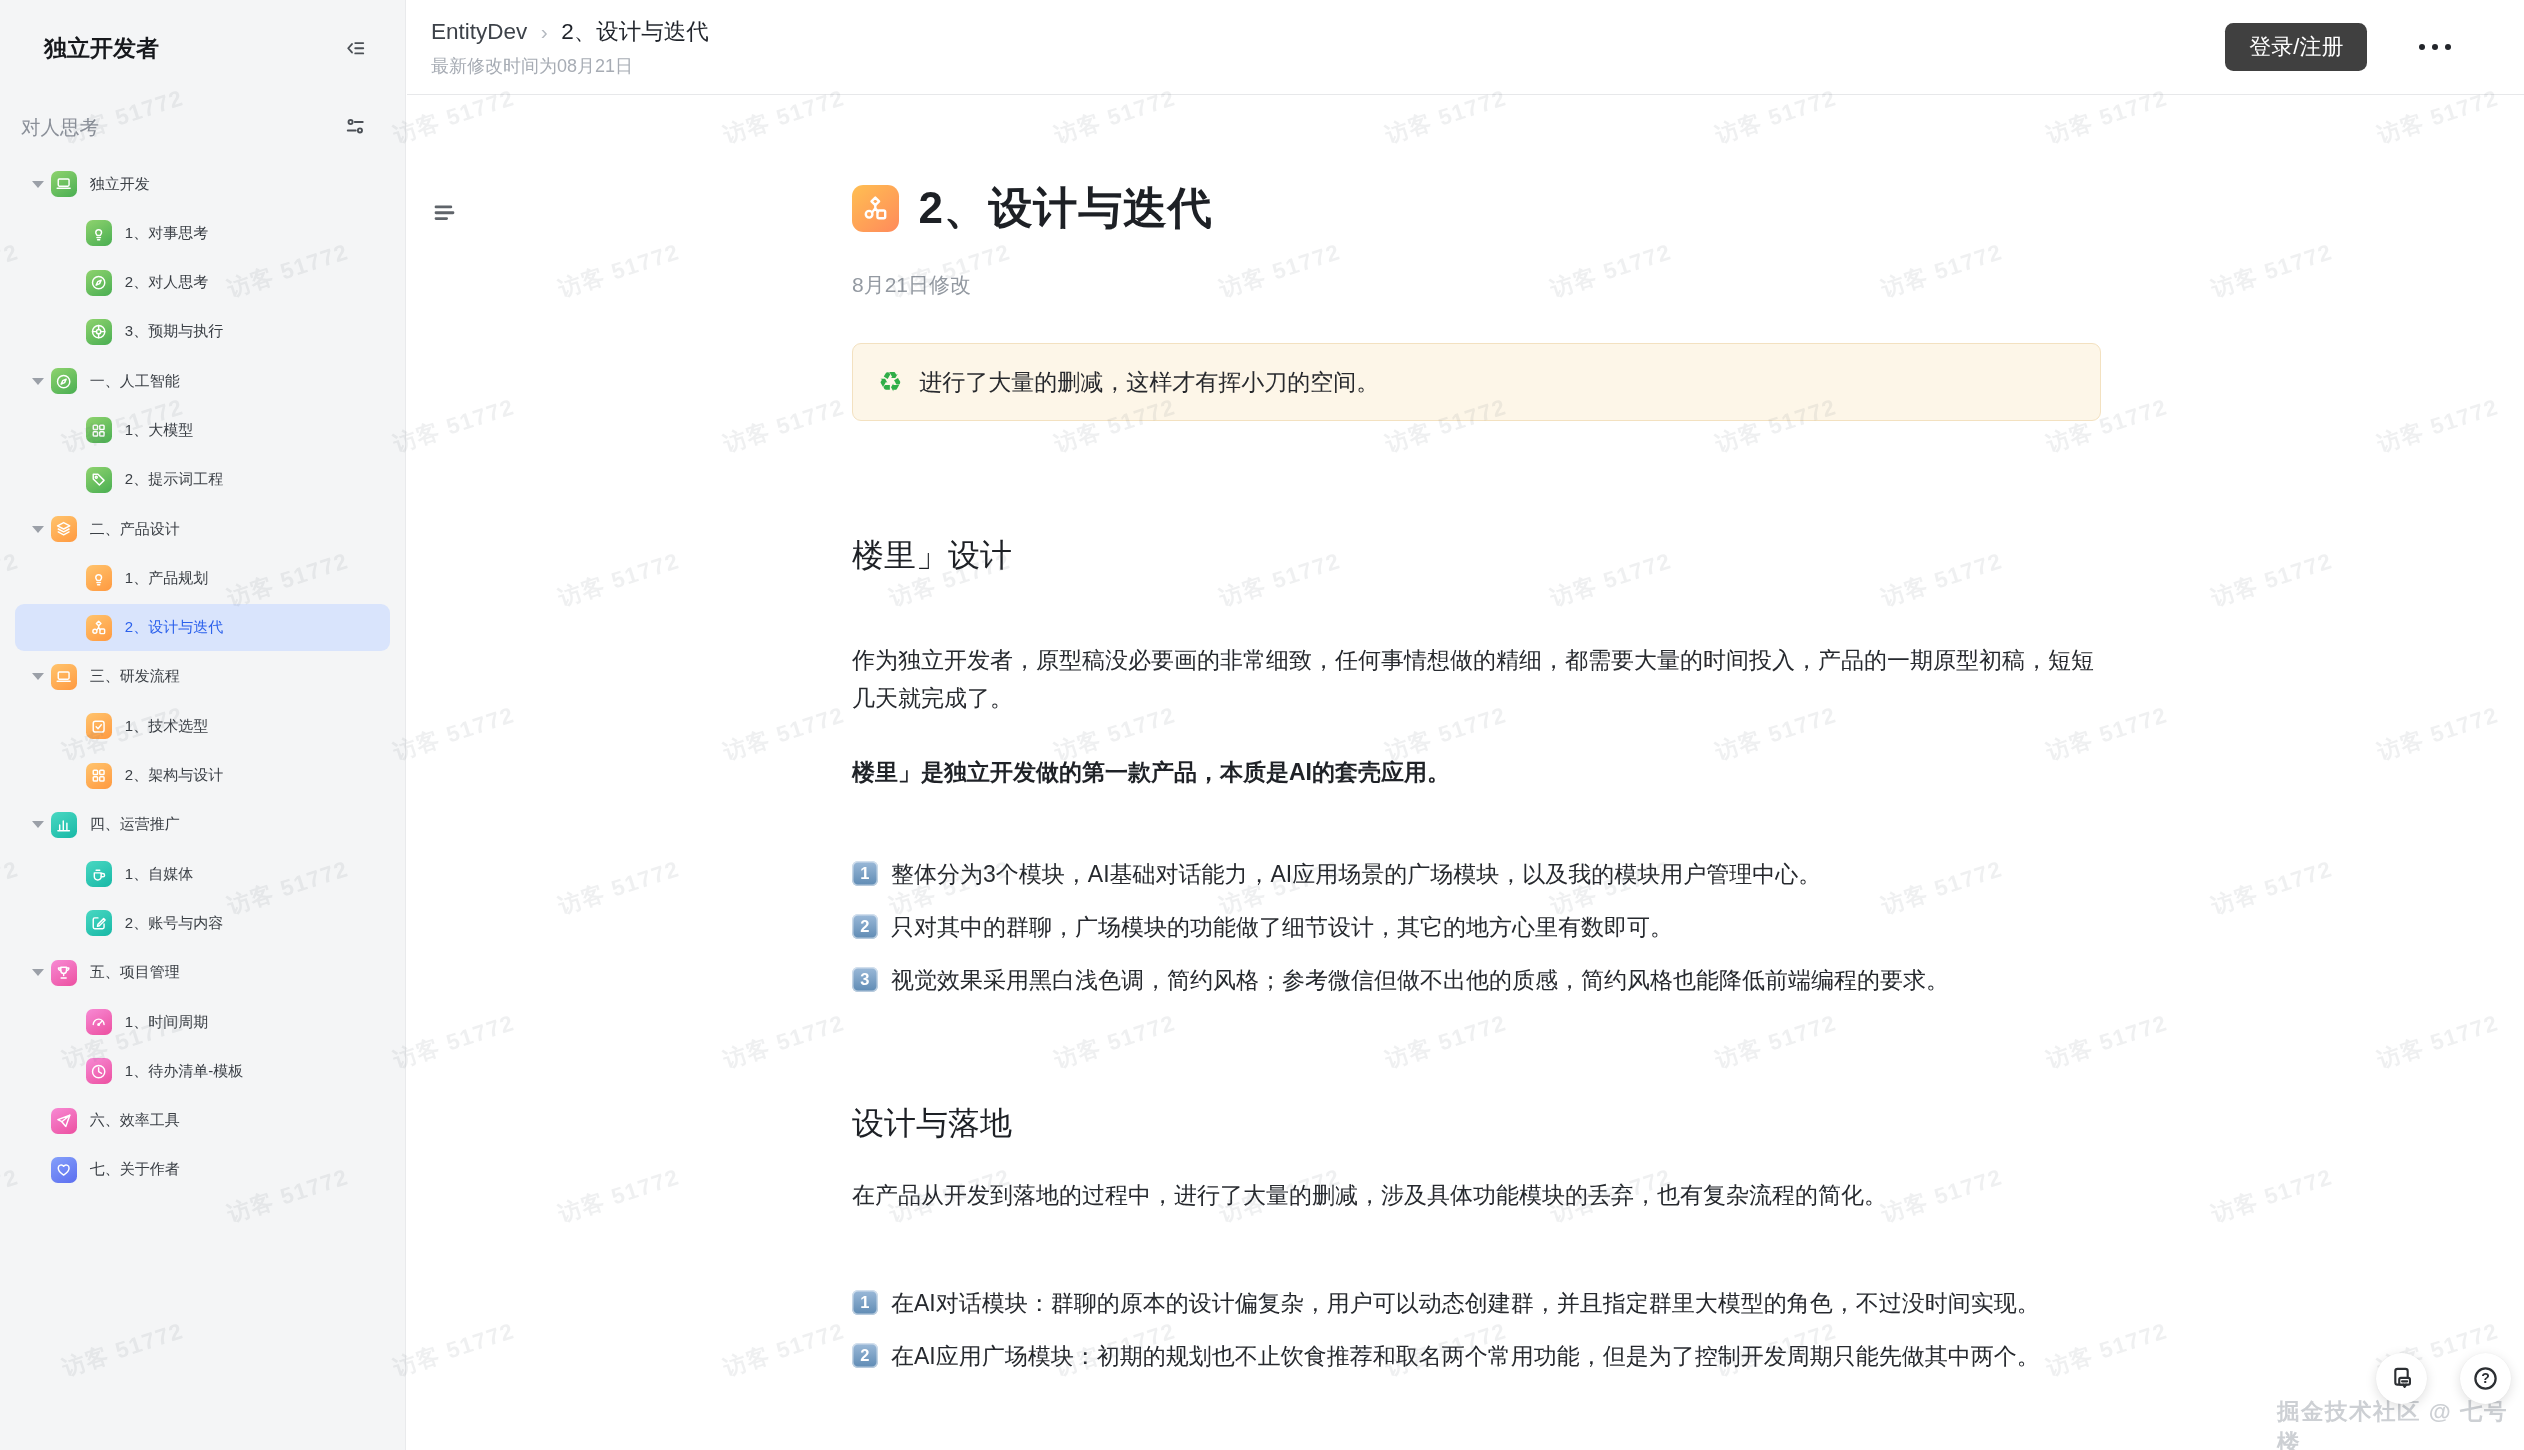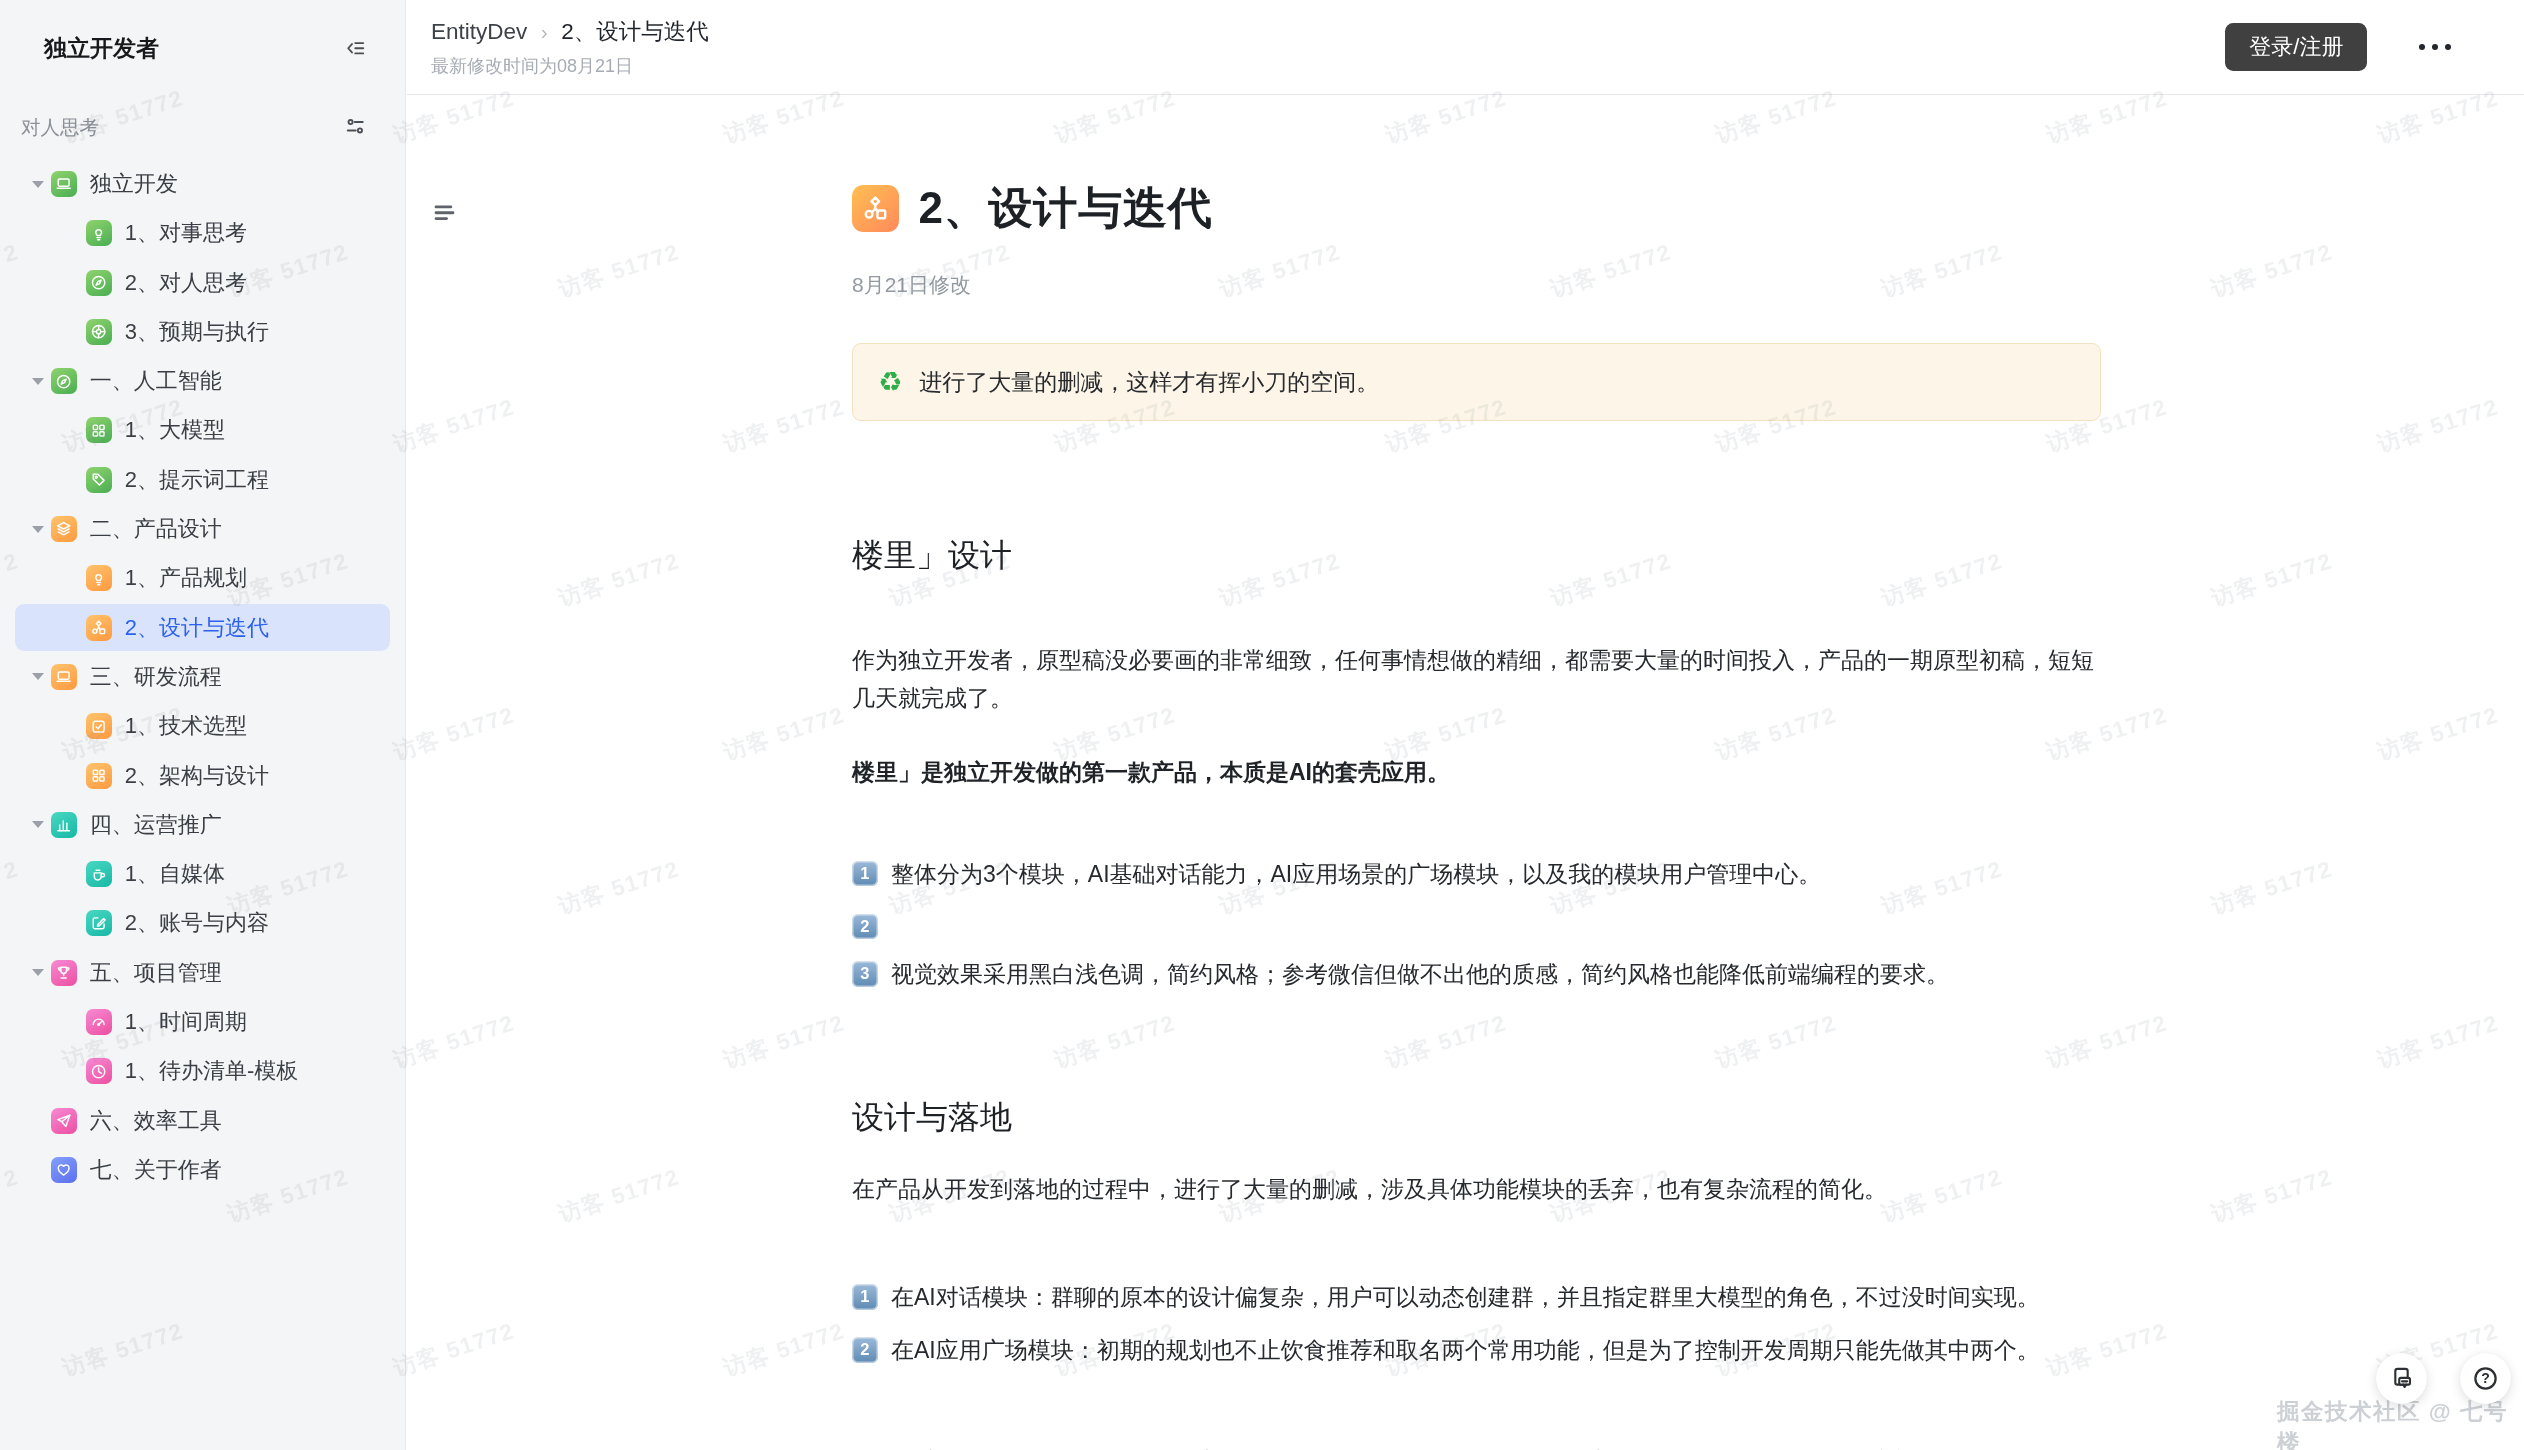--- a/index.html
+++ b/index.html
@@ -31,21 +31,21 @@
   .indent { width:35px; flex:0 0 auto; }
   .icon-badge { width:26px; height:26px; border-radius:6.8px; display:flex; align-items:center;
                 justify-content:center; flex:0 0 auto; }
   .icon-badge svg { width:17.3px; height:17.3px; stroke:#fff; fill:none;
                     stroke-width:2; stroke-linecap:round; stroke-linejoin:round; }
   .g-green  { background:linear-gradient(150deg,#8fd36e,#49ae52); }
   .g-orange { background:linear-gradient(150deg,#ffc46d,#ff9940); }
   .g-teal   { background:linear-gradient(150deg,#49d8c2,#17b8a6); }
   .g-pink   { background:linear-gradient(150deg,#f78ad4,#ec4fa0); }
   .g-blue   { background:linear-gradient(150deg,#84a0fa,#5c6ef0); }
-  .srow-label { margin-left:12.8px; font-size:22px; color:#3a3f45; white-space:nowrap; }
+  .srow-label { margin-left:12.8px; font-size:15px; color:#3a3f45; white-space:nowrap; }
   .srow.selected .srow-label { color:#2c61ec; }
   .ghost-svg svg { width:22.5px; height:22.5px; stroke:#4a4f55; fill:none; stroke-width:2;
                    stroke-linecap:round; stroke-linejoin:round; }
 
   
   .topbar { position:absolute; left:407px; right:0; top:0; height:95px; background:#fff;
             border-bottom:0.8px solid #e7e8ea; display:flex; align-items:center;
             justify-content:space-between; padding:0 66px 0 24px; z-index:20; }
   .bc-block { display:flex; flex-direction:column; gap:6.8px; }
   .bc-line { display:flex; align-items:center; gap:13.5px; font-size:22.5px; }
@@ -431,20 +431,21 @@
     <p class="p p-gap">作为独立开发者，原型稿没必要画的非常细致，任何事情想做的精细，都需要大量的时间投入，产品的一期原型初稿，短短几天就完成了。</p>
     <p class="p p-bold">楼里」是独立开发做的第一款产品，本质是AI的套壳应用。</p>
 
     <div class="nlist">
       <div class="nitem">
         <span class="nmark">1</span>
         <span class="ntext">整体分为3个模块，AI基础对话能力，AI应用场景的广场模块，以及我的模块用户管理中心。</span>
       </div>
       <div class="nitem">
         <span class="nmark">2</span>
+        <span class="ntext">只对其中的群聊，广场模块的功能做了细节设计，其它的地方心里有数即可。</span>
       </div>
       <div class="nitem">
         <span class="nmark">3</span>
         <span class="ntext">视觉效果采用黑白浅色调，简约风格；参考微信但做不出他的质感，简约风格也能降低前端编程的要求。</span>
       </div>
     </div>
 
     <h2 class="h2 h2-2">设计与落地</h2>
     <p class="p p-after-h2">在产品从开发到落地的过程中，进行了大量的删减，涉及具体功能模块的丢弃，也有复杂流程的简化。</p>
 

